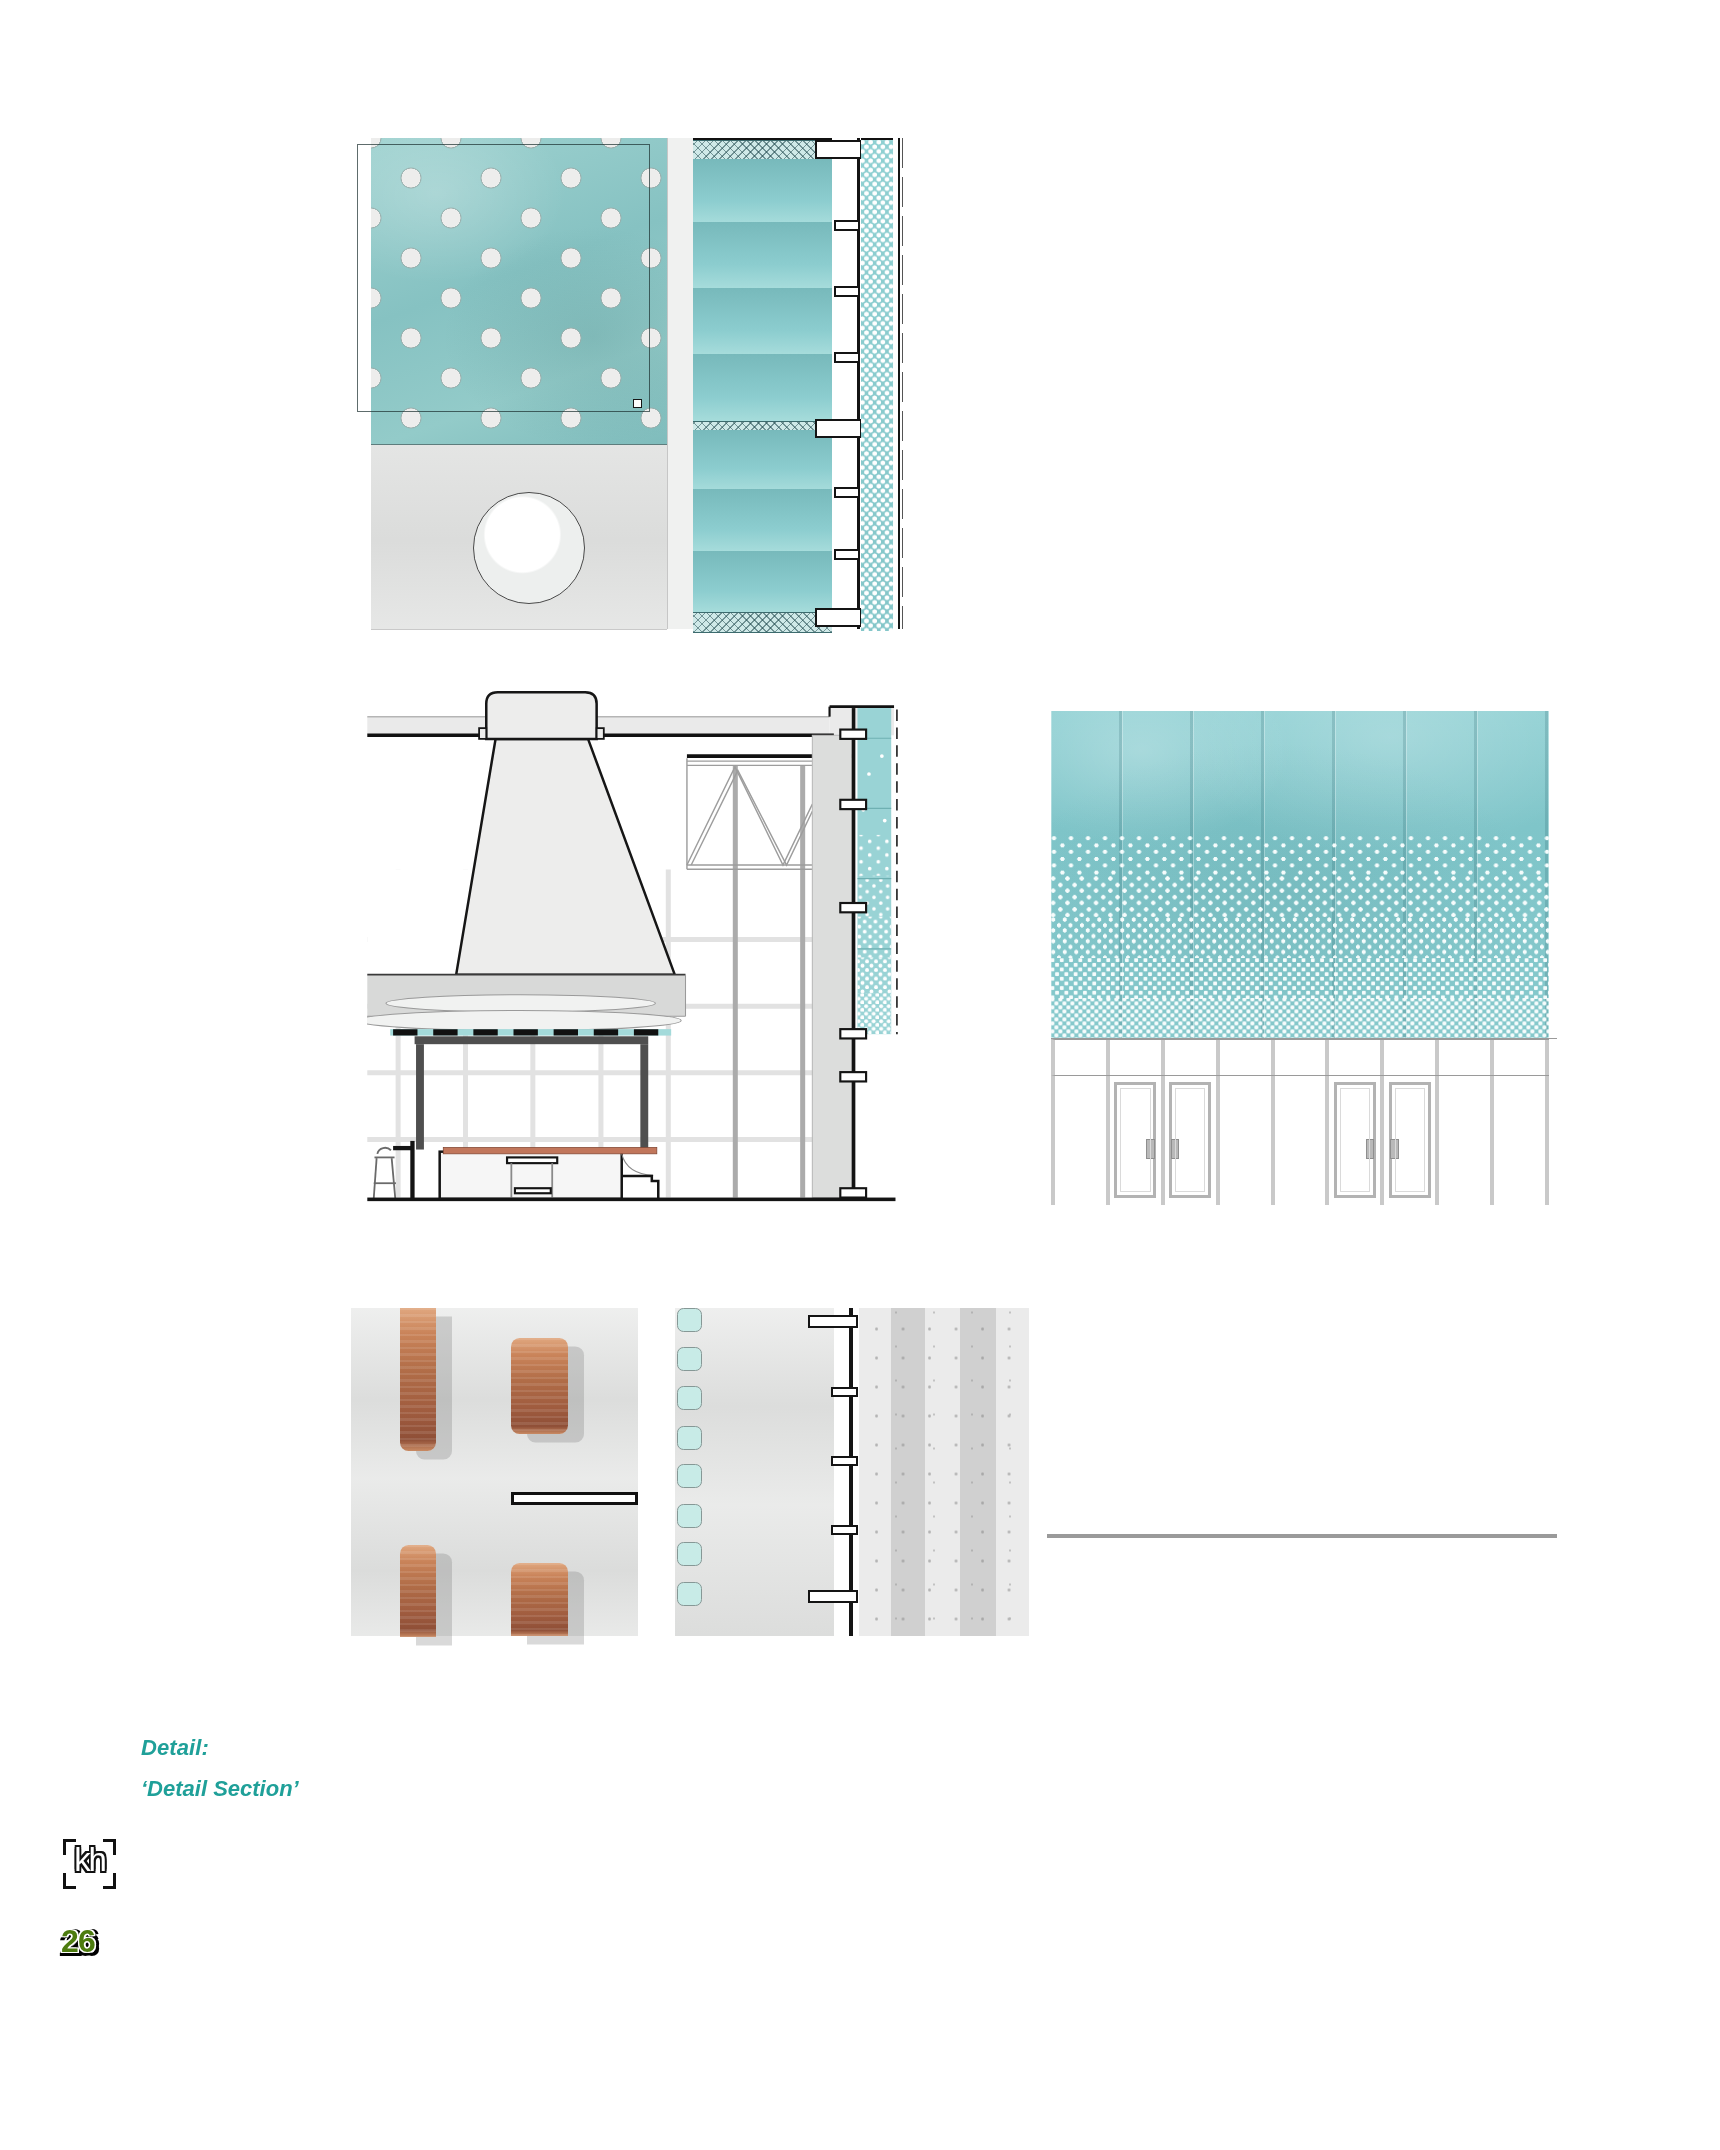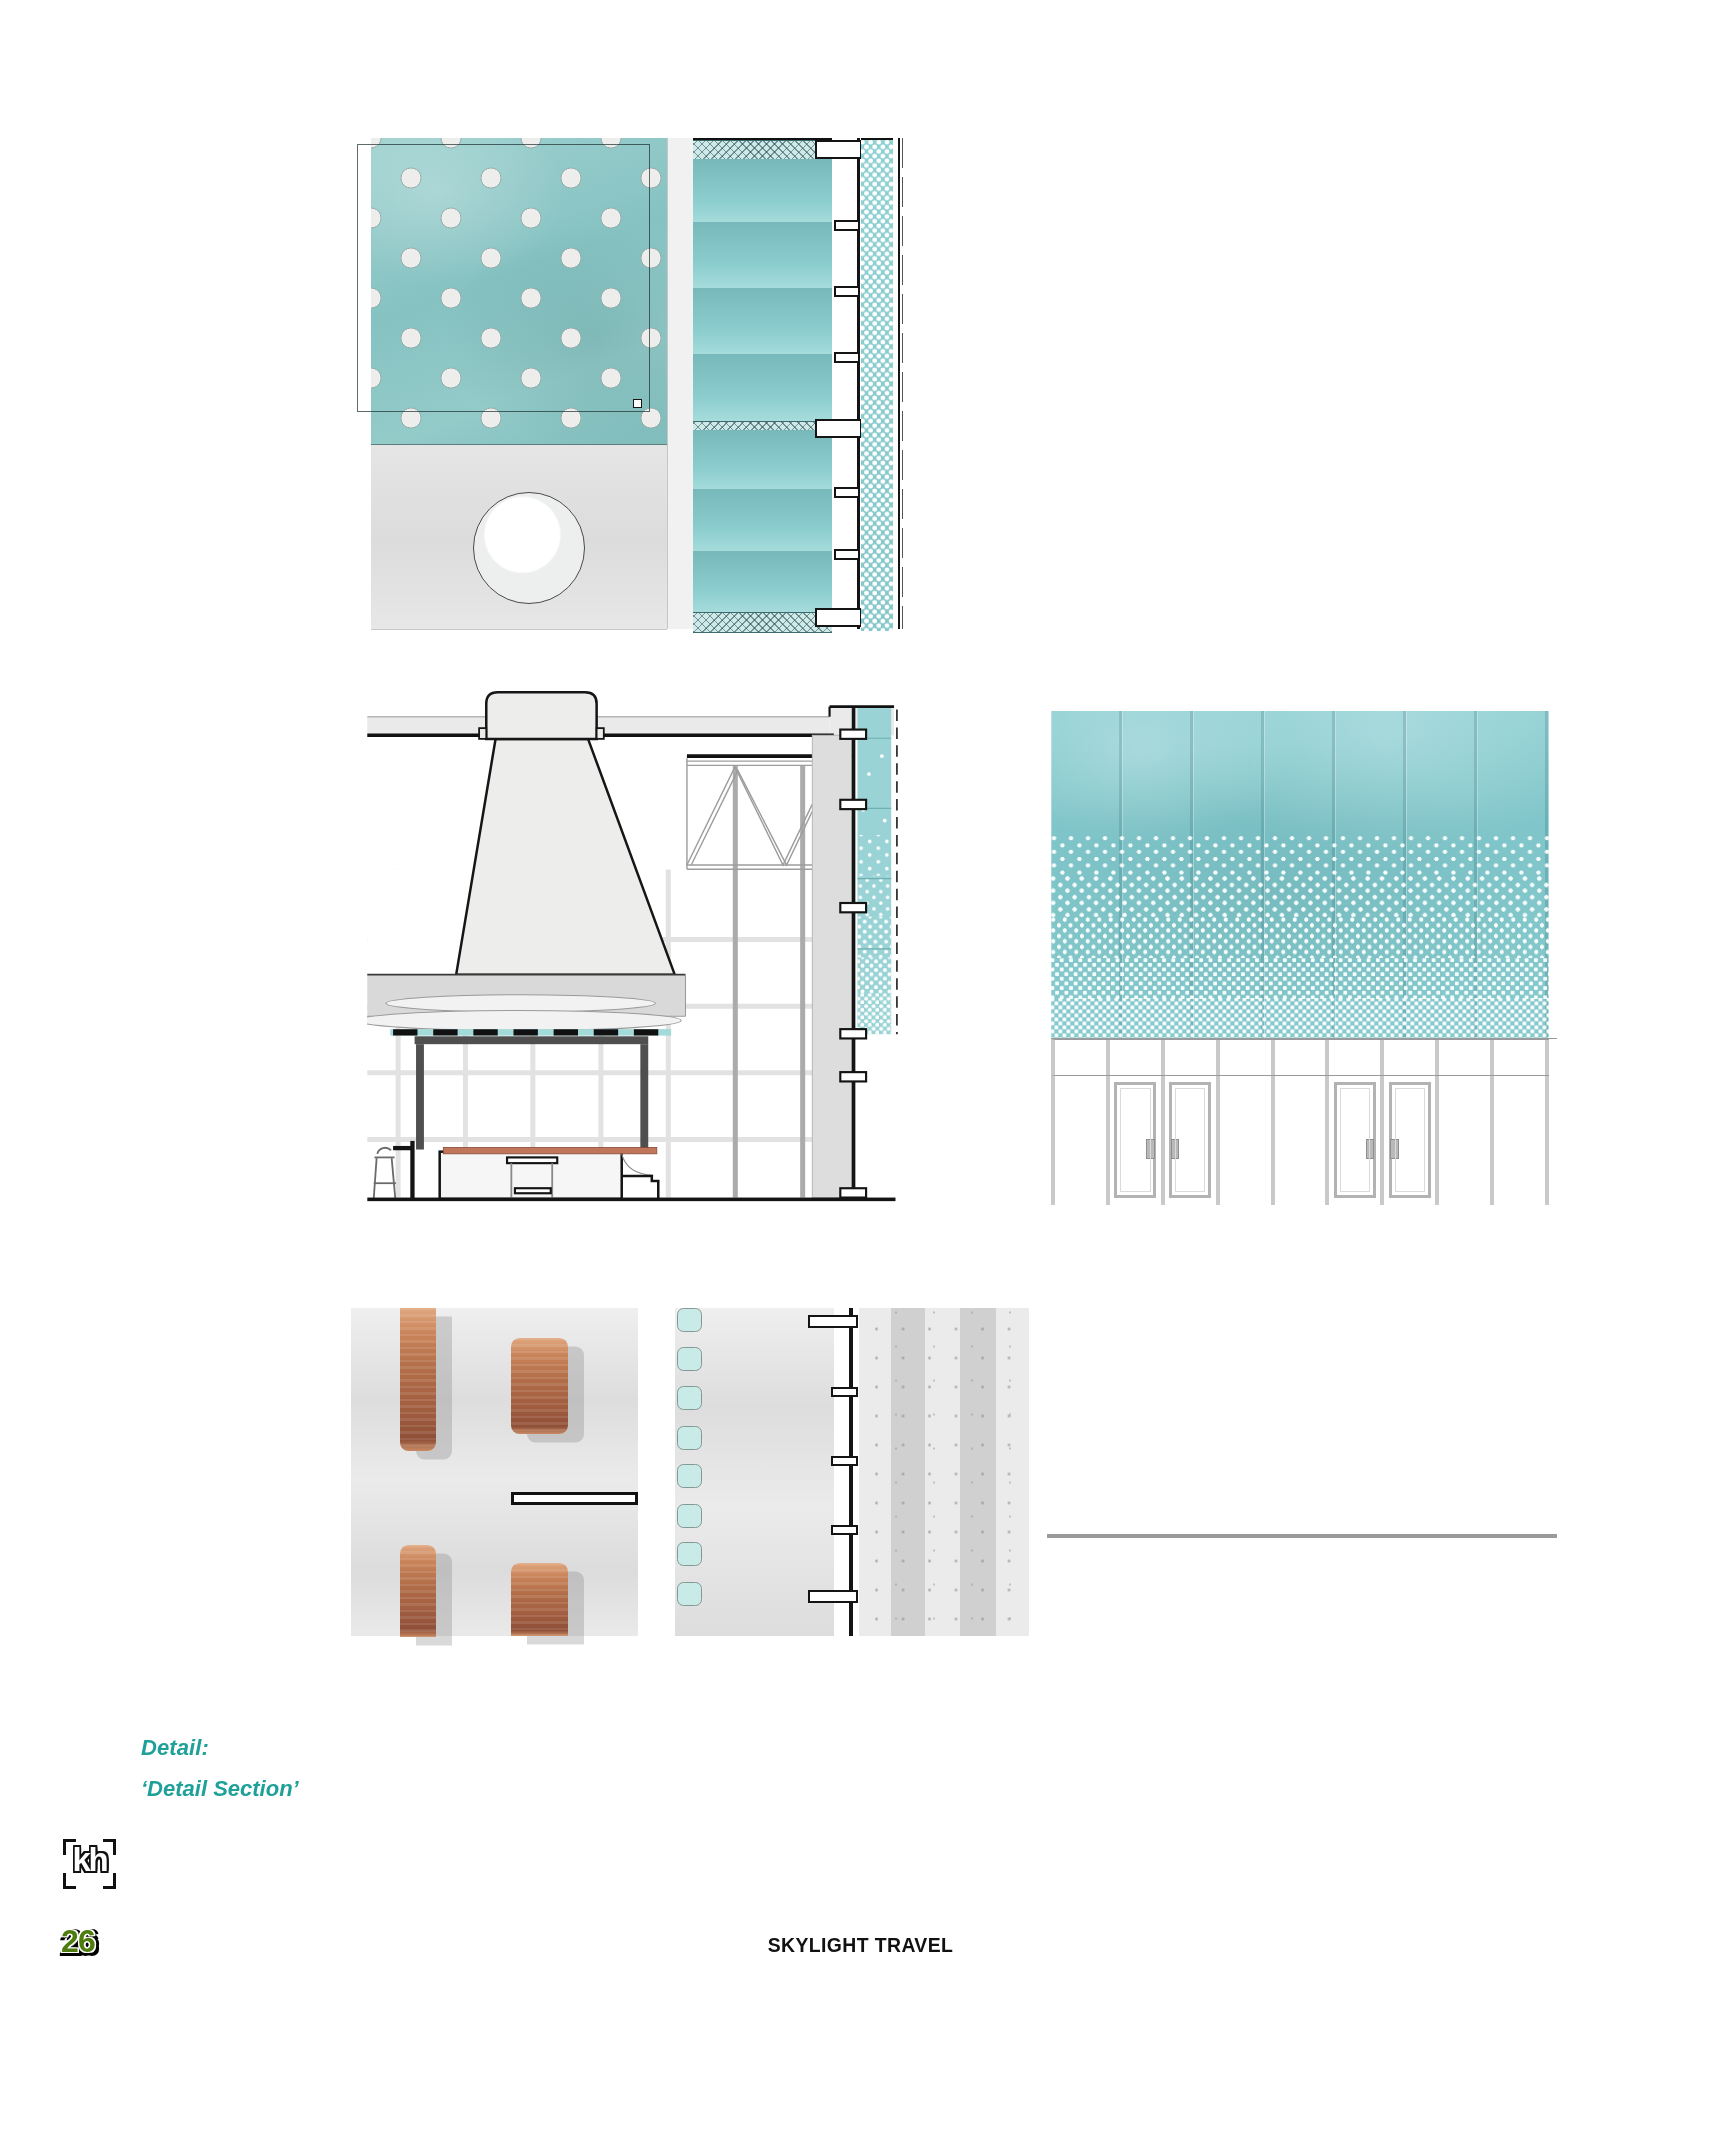--- a/index.html
+++ b/index.html
@@ -95,21 +95,21 @@
   
   .cap-h{left:141px;top:1735px;font-size:22px;font-weight:bold;font-style:italic;letter-spacing:0.1px;}
   .cap-s{left:141px;top:1776px;font-size:22px;font-weight:bold;font-style:italic;}
   .cap-b{left:141px;top:1803px;font-size:21px;line-height:26px;font-weight:400;}
   .logo{left:63px;top:1835px;width:53px;height:57px;}
   .logo .c{position:absolute;width:13px;height:16px;border:3.6px solid #111;box-sizing:border-box;}
   .logo .tl{left:0;top:4.3px;border-right:none;border-bottom:none;}
   .logo .tr{right:0;top:4.3px;border-left:none;border-bottom:none;}
   .logo .bl{left:0;bottom:2.9px;border-right:none;border-top:none;}
   .logo .br{right:0;bottom:2.9px;border-left:none;border-top:none;}
-  .logo .kh{position:absolute;left:0;right:0;top:5.7px;text-align:center;font-size:33px;font-weight:700;letter-spacing:-2.2px;color:#fff;
+  .logo .kh{position:absolute;left:0;right:0;top:5.7px;text-align:center;font-size:33px;font-weight:400;letter-spacing:-2.2px;color:#fff;
       text-shadow:-1.8px -1.8px 0 #111,1.8px -1.8px 0 #111,-1.8px 1.8px 0 #111,1.8px 1.8px 0 #111,0 -1.8px 0 #111,0 1.8px 0 #111,-1.8px 0 0 #111,1.8px 0 0 #111;}
   .pagenum{left:61px;top:1923px;font-size:32px;font-weight:900;letter-spacing:-0.7px;color:#4d7c0f;
       text-shadow:-1.4px -1.4px 0 #fff,1.4px -1.4px 0 #fff,-1.4px 1.4px 0 #fff,1.4px 1.4px 0 #fff,4.3px 3.6px 0 #000,-2.2px 3.6px 0 #000,4.3px -0.7px 0 #000;}
   .footer{left:0;top:1934px;width:1721px;text-align:center;font-size:19.4px;font-weight:bold;letter-spacing:0.4px;color:#111;}
 </style>
 </head>
 <body>
 
 <div class="page">
 
@@ -385,16 +385,15 @@
   <div class="abs cap-s" style="color:var(--accent_teal)">‘Detail Section’</div>
 
   <div class="abs logo">
     <span class="c tl"></span>
     <span class="c tr"></span>
     <span class="c bl"></span>
     <span class="c br"></span>
     <span class="kh">kh</span>
   </div>
   <div class="abs pagenum">26</div>
-  <div class="abs footer">SKYLIGHT TRAVEL</div>
 
 </div>
 
 
 </body></html>

